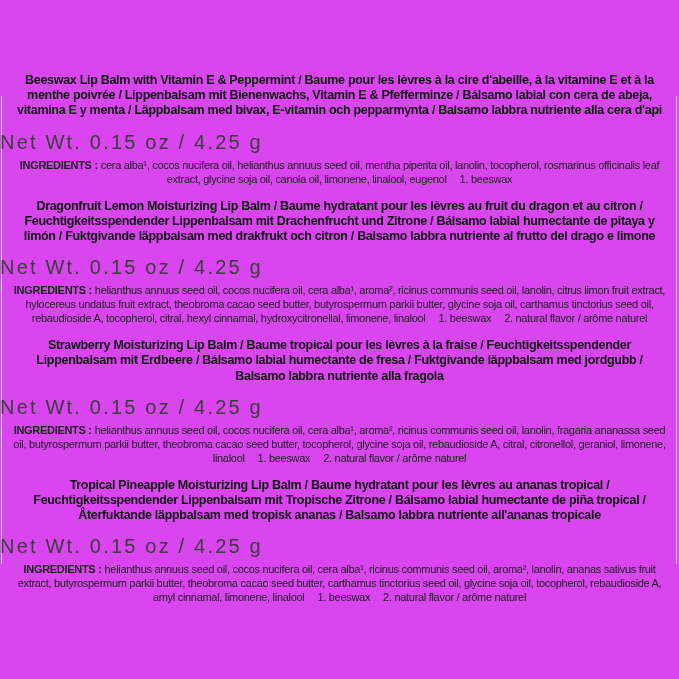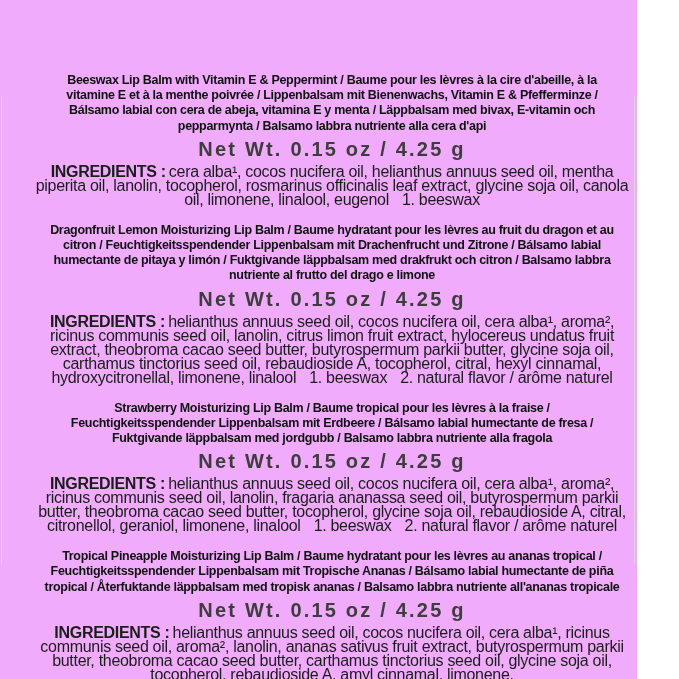--- a/index.html
+++ b/index.html
@@ -2,54 +2,52 @@
 <html><head>
 <meta charset="utf-8">
 <style>
   html, body {
     margin: 0;
     padding: 0;
     background: #ffffff;
   }
   .canvas {
     position: relative;
-    width: 610px;
+    width: 679px;
     height: 679px;
-    background: #f0abfc;
+    background: #d946ef;
     font-family: "Liberation Sans", sans-serif;
     overflow: hidden;
-    padding-left: 27px;
   }
   .page {
     position: relative;
     padding-top: 73px;
   }
   .label-section {
     margin-bottom: 13px;
   }
   .product-title {
     font-weight: bold;
     font-size: 12.5px;
     line-height: 15.2px;
     letter-spacing: -0.3px;
     color: #111111;
     text-align: center;
     padding: 0 16px;
   }
   .net-weight {
     font-size: 20px;
-    font-weight: 700;
+    font-weight: 400;
     letter-spacing: 2.2px;
     color: #3d3d3d;
-    text-align: center;
-    margin-top: 3px;
+    margin-top: 11px;
     line-height: 25px;
   }
   .ingredients {
-    font-size: 16px;
+    font-size: 11px;
     line-height: 14px;
     letter-spacing: -0.3px;
     color: #1c1c1c;
     text-align: center;
     padding: 0 8px;
     margin-top: 3px;
   }
   .ingredients .ing-label {
     font-weight: bold;
     margin-right: 3px;
@@ -89,19 +87,19 @@
       <p class="ingredients"><span class="ing-label">INGREDIENTS :</span><span>helianthus annuus seed oil, cocos nucifera oil, cera alba¹, aroma², ricinus communis seed oil, lanolin, citrus limon fruit extract, hylocereus undatus fruit extract, theobroma cacao seed butter, butyrospermum parkii butter, glycine soja oil, carthamus tinctorius seed oil, rebaudioside A, tocopherol, citral, hexyl cinnamal, hydroxycitronellal, limonene, linalool</span><span class="footnote">1. beeswax</span><span class="footnote">2. natural flavor / arôme naturel</span></p>
     </div>
 
     <div class="label-section">
       <div class="product-title">Strawberry Moisturizing Lip Balm / Baume tropical pour les lèvres à la fraise / Feuchtigkeitsspendender Lippenbalsam mit Erdbeere / Bálsamo labial humectante de fresa / Fuktgivande läppbalsam med jordgubb / Balsamo labbra nutriente alla fragola</div>
       <div class="net-weight">Net Wt. 0.15 oz / 4.25 g</div>
       <p class="ingredients"><span class="ing-label">INGREDIENTS :</span><span>helianthus annuus seed oil, cocos nucifera oil, cera alba¹, aroma², ricinus communis seed oil, lanolin, fragaria ananassa seed oil, butyrospermum parkii butter, theobroma cacao seed butter, tocopherol, glycine soja oil, rebaudioside A, citral, citronellol, geraniol, limonene, linalool</span><span class="footnote">1. beeswax</span><span class="footnote">2. natural flavor / arôme naturel</span></p>
     </div>
 
     <div class="label-section">
-      <div class="product-title">Tropical Pineapple Moisturizing Lip Balm / Baume hydratant pour les lèvres au ananas tropical / Feuchtigkeitsspendender Lippenbalsam mit Tropische Ananas / Bálsamo labial humectante de piña tropical / Återfuktande läppbalsam med tropisk ananas / Balsamo labbra nutriente all'ananas tropicale</div>
+      <div class="product-title">Tropical Pineapple Moisturizing Lip Balm / Baume hydratant pour les lèvres au ananas tropical / Feuchtigkeitsspendender Lippenbalsam mit Tropische Zitrone / Bálsamo labial humectante de piña tropical / Återfuktande läppbalsam med tropisk ananas / Balsamo labbra nutriente all'ananas tropicale</div>
       <div class="net-weight">Net Wt. 0.15 oz / 4.25 g</div>
       <p class="ingredients"><span class="ing-label">INGREDIENTS :</span><span>helianthus annuus seed oil, cocos nucifera oil, cera alba¹, ricinus communis seed oil, aroma², lanolin, ananas sativus fruit extract, butyrospermum parkii butter, theobroma cacao seed butter, carthamus tinctorius seed oil, glycine soja oil, tocopherol, rebaudioside A, amyl cinnamal, limonene, linalool</span><span class="footnote">1. beeswax</span><span class="footnote">2. natural flavor / arôme naturel</span></p>
     </div>
 
   </div>
 </div>
 
 </body></html>

